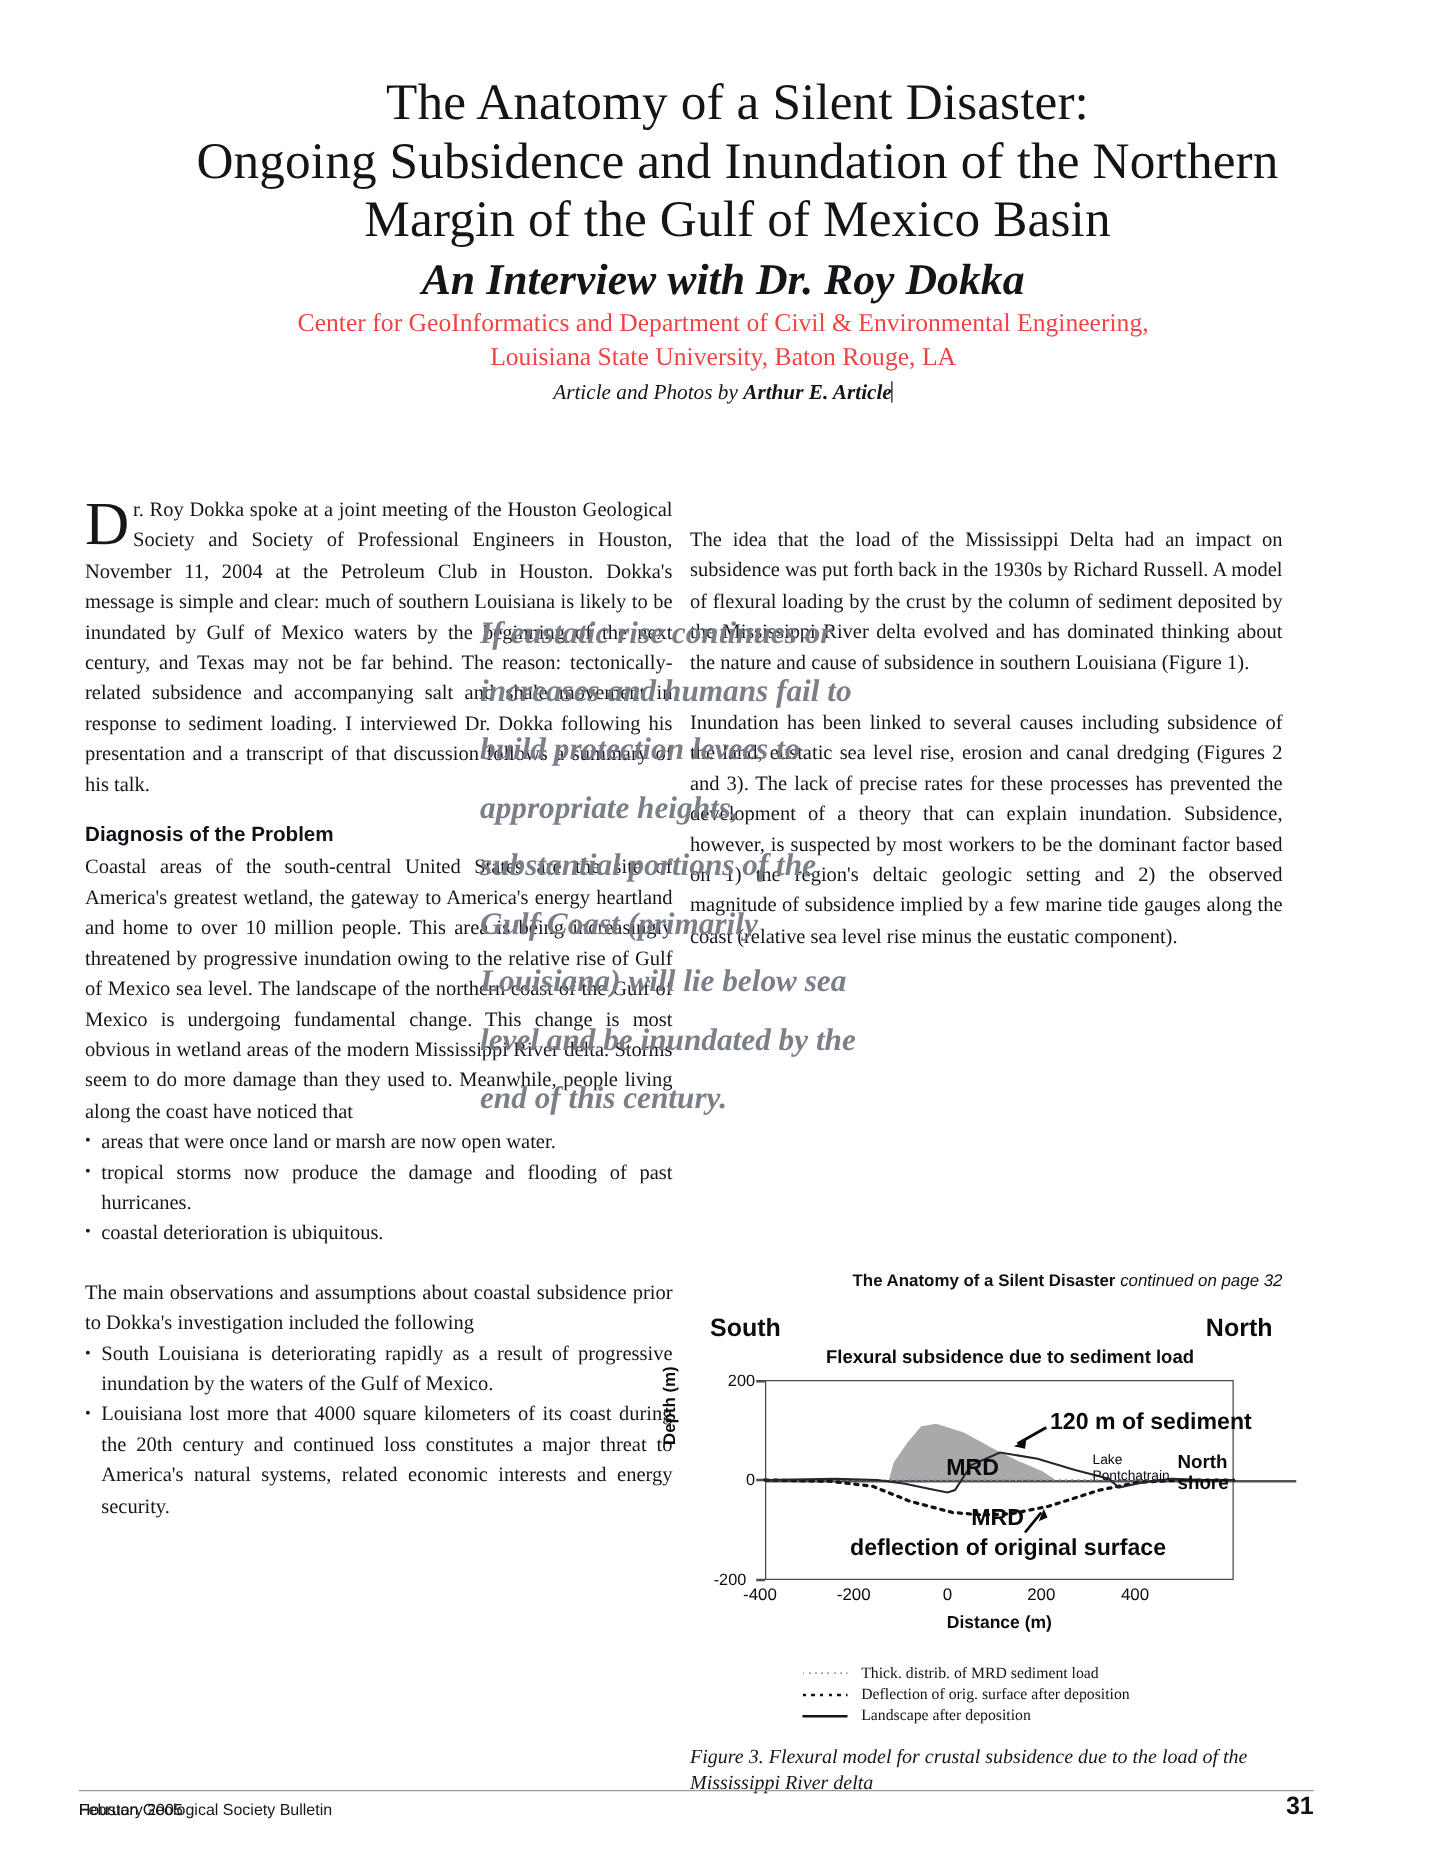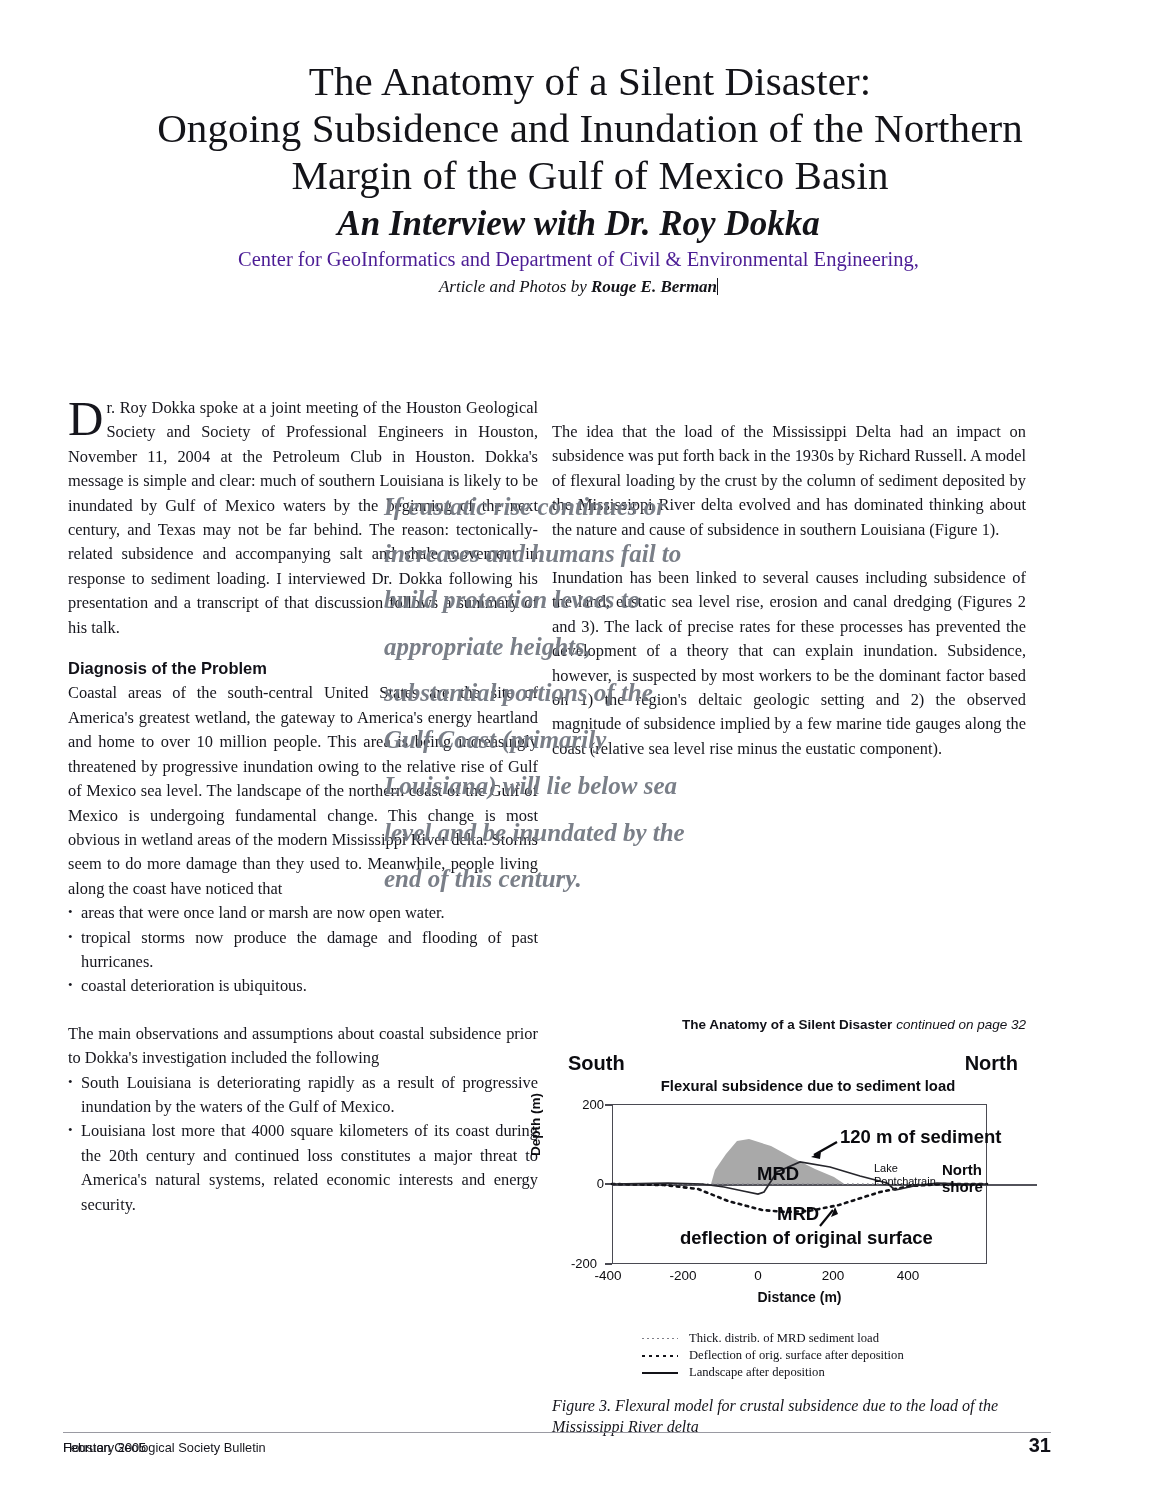--- a/index.html
+++ b/index.html
@@ -43,21 +43,21 @@
     font-style: italic;
     font-weight: 700;
     font-size: 35px;
     line-height: 44px;
     margin-top: 3px;
     color: #141419;
   }
   .affil {
     font-size: 20.5px;
     line-height: 27px;
-    color: #4c1d95;
+    color: #ef4444;
   }
   .byline {
     font-size: 17px;
     font-style: italic;
     line-height: 24px;
     color: #141419;
     position: relative;
     display: inline-block;
   }
   .byline b { font-weight: 700; font-style: italic; }
@@ -353,22 +353,23 @@
 <body>
 
 <div id="page">
 
   <div id="titleblock">
     <div class="title-line">The Anatomy of a Silent Disaster:</div>
     <div class="title-line l2">Ongoing Subsidence and Inundation of the Northern</div>
     <div class="title-line">Margin of the Gulf of Mexico Basin</div>
     <div class="subtitle-italic">An Interview with Dr. Roy Dokka</div>
     <div class="affil">Center for GeoInformatics and Department of Civil &amp; Environmental Engineering,</div>
+    <div class="affil">Louisiana State University, Baton Rouge, LA</div>
     <div style="margin-top:2px;">
-      <span class="byline"><span>Article and Photos by </span><b>Rouge E. Berman</b><span class="caret"></span></span>
+      <span class="byline"><span>Article and Photos by </span><b>Arthur E. Article</b><span class="caret"></span></span>
     </div>
   </div>
 
   <div class="col" id="col-left-narrow">
     <p class="lead-drop">Dr. Roy Dokka spoke at a joint meeting of the Houston Geological Society and Society of Professional Engineers in Houston, November 11, 2004 at the Petroleum Club in Houston. Dokka's message is simple and clear: much of southern Louisiana is likely to be inundated by Gulf of Mexico waters by the beginning of the next century, and Texas may not be far behind. The reason: tectonically-related subsidence and accompanying salt and shale movement in response to sediment loading. I interviewed Dr. Dokka following his presentation and a transcript of that discussion follows a summary of his talk.</p>
     <div style="height:16px"></div>
     <h3 class="sec">Diagnosis of the Problem</h3>
     <p>Coastal areas of the south-central United States are the site of America's greatest wetland, the gateway to America's energy heartland and home to over 10 million people. This area is being increasingly threatened by progressive inundation owing to the relative rise of Gulf of Mexico sea level. The landscape of the northern coast of the Gulf of Mexico is undergoing fundamental change. This change is most obvious in wetland areas of the modern Mississippi River delta. Storms seem to do more damage than they used to. Meanwhile, people living along the coast have noticed that</p>
     <ul class="bul">
       <li>areas that were once land or marsh are now open water.</li>

